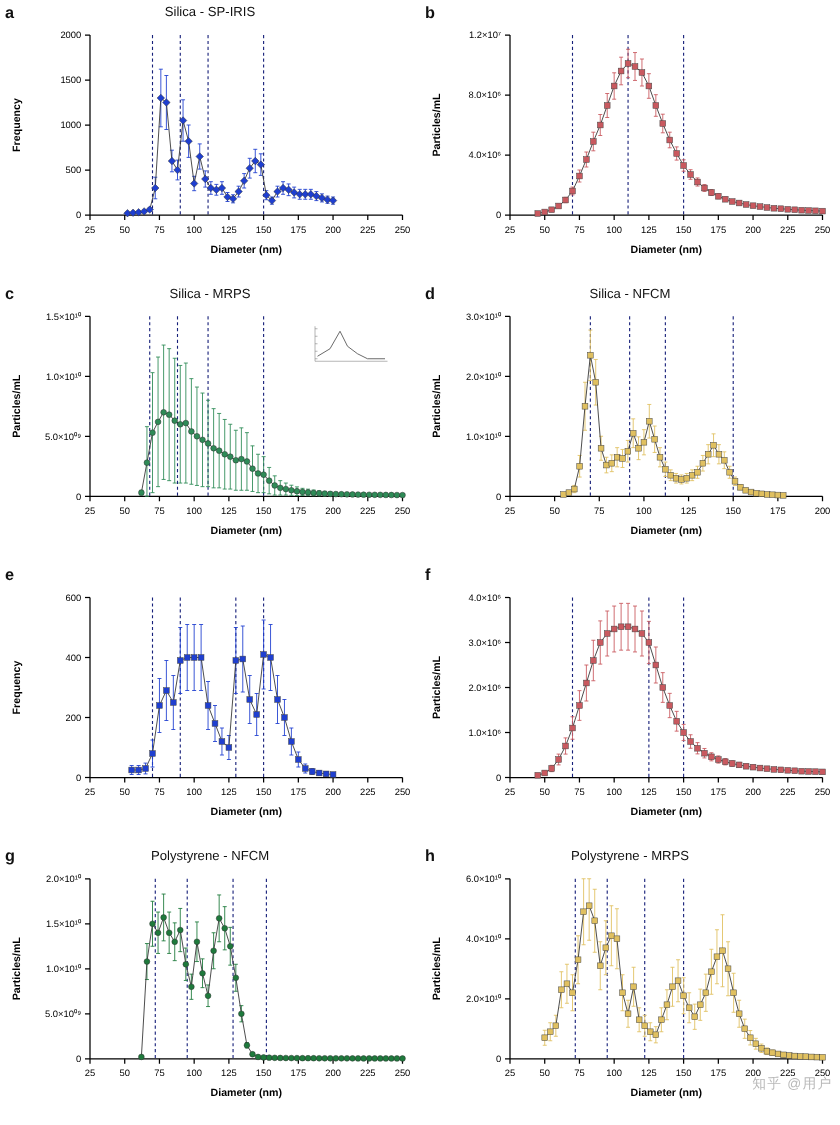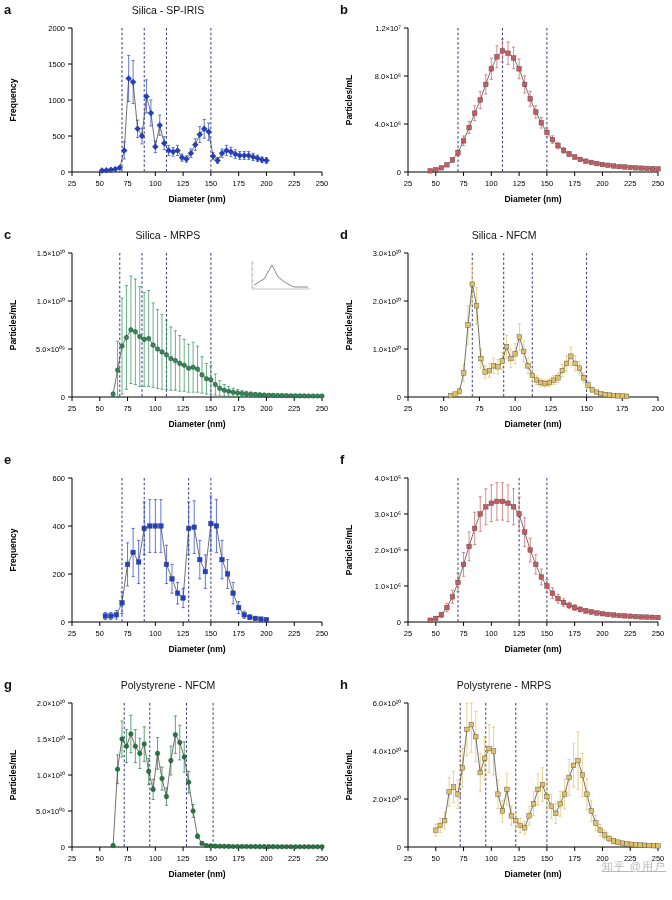--- a/index.html
+++ b/index.html
@@ -10,21 +10,21 @@
   .ptitle{position:absolute;left:0;right:0;top:4px;text-align:center;font-size:10.5px;}
   .plotwrap{position:absolute;left:0;top:18px;width:336px;height:200px;}
   svg{display:block;}
   .axis{stroke:#000;stroke-width:1;fill:none;}
   .tick{stroke:#000;stroke-width:1;}
   .ticklabel{font-size:7.5px;fill:#000;font-family:"Liberation Sans",sans-serif;}
   .axtitle{font-size:8.5px;fill:#000;font-family:"Liberation Sans",sans-serif;}
   .vline{stroke:#17207a;stroke-width:0.9;stroke-dasharray:2.5,2.2;}
   .conn{fill:none;stroke:#333;stroke-width:0.7;}
   .err{stroke-width:0.7;}
-  .wm{position:absolute;right:6px;bottom:26px;font-size:11px;color:#b9b9b9;letter-spacing:1px;text-decoration:underline;}
+  .wm{position:absolute;right:6px;bottom:26px;font-size:11px;color:#b9b9b9;letter-spacing:1px;}
 </style>
 </head>
 <body>
 
 <div class="grid">
   <div class="panel">
     <div class="plabel">a</div>
     <div class="ptitle">Silica - SP-IRIS</div>
     <div class="plotwrap">
         <svg width="336" height="200">

